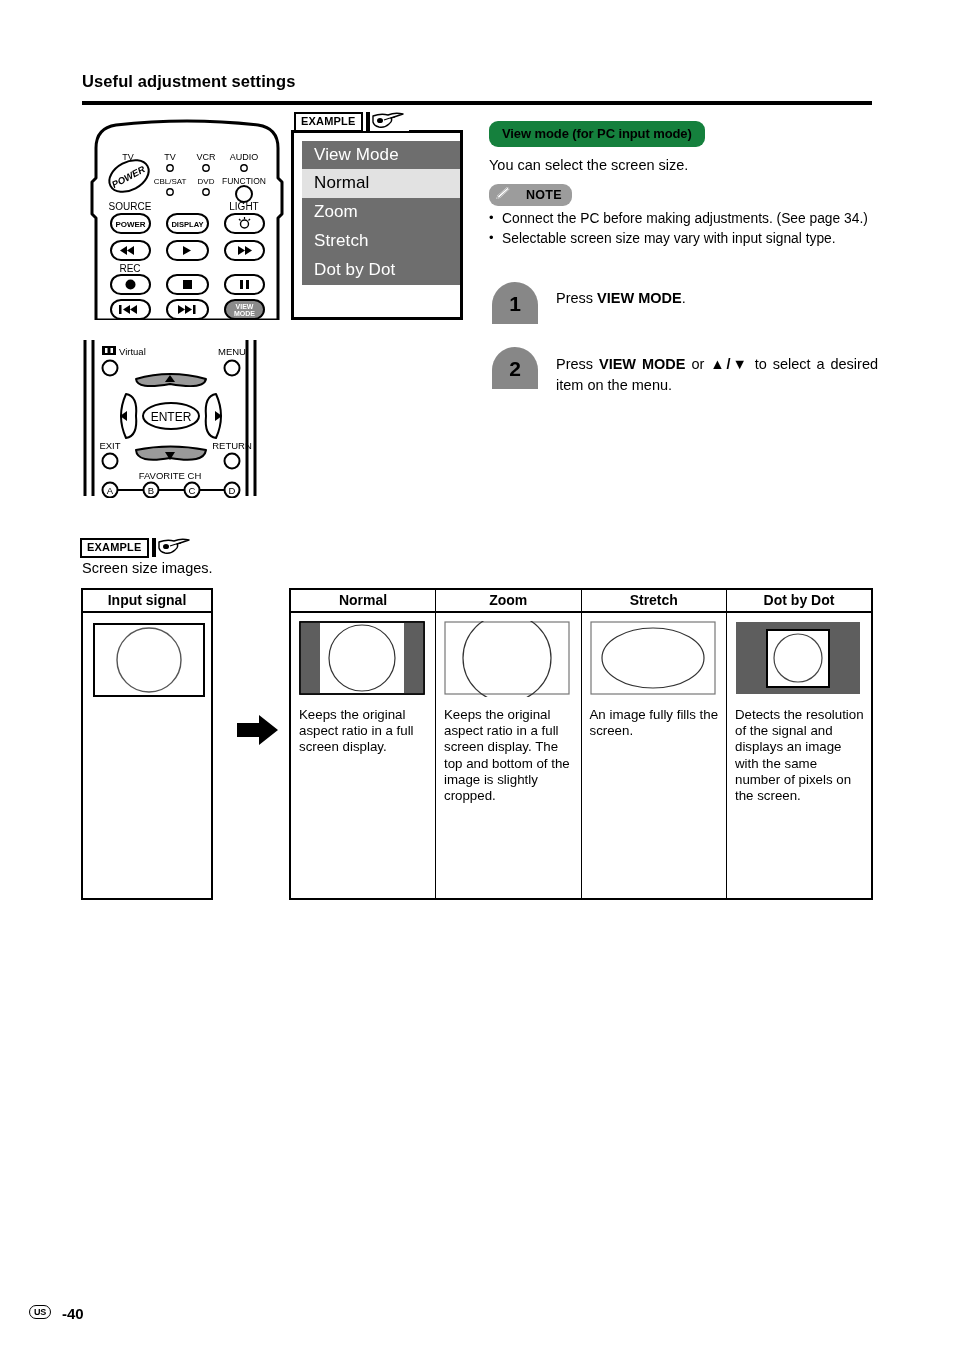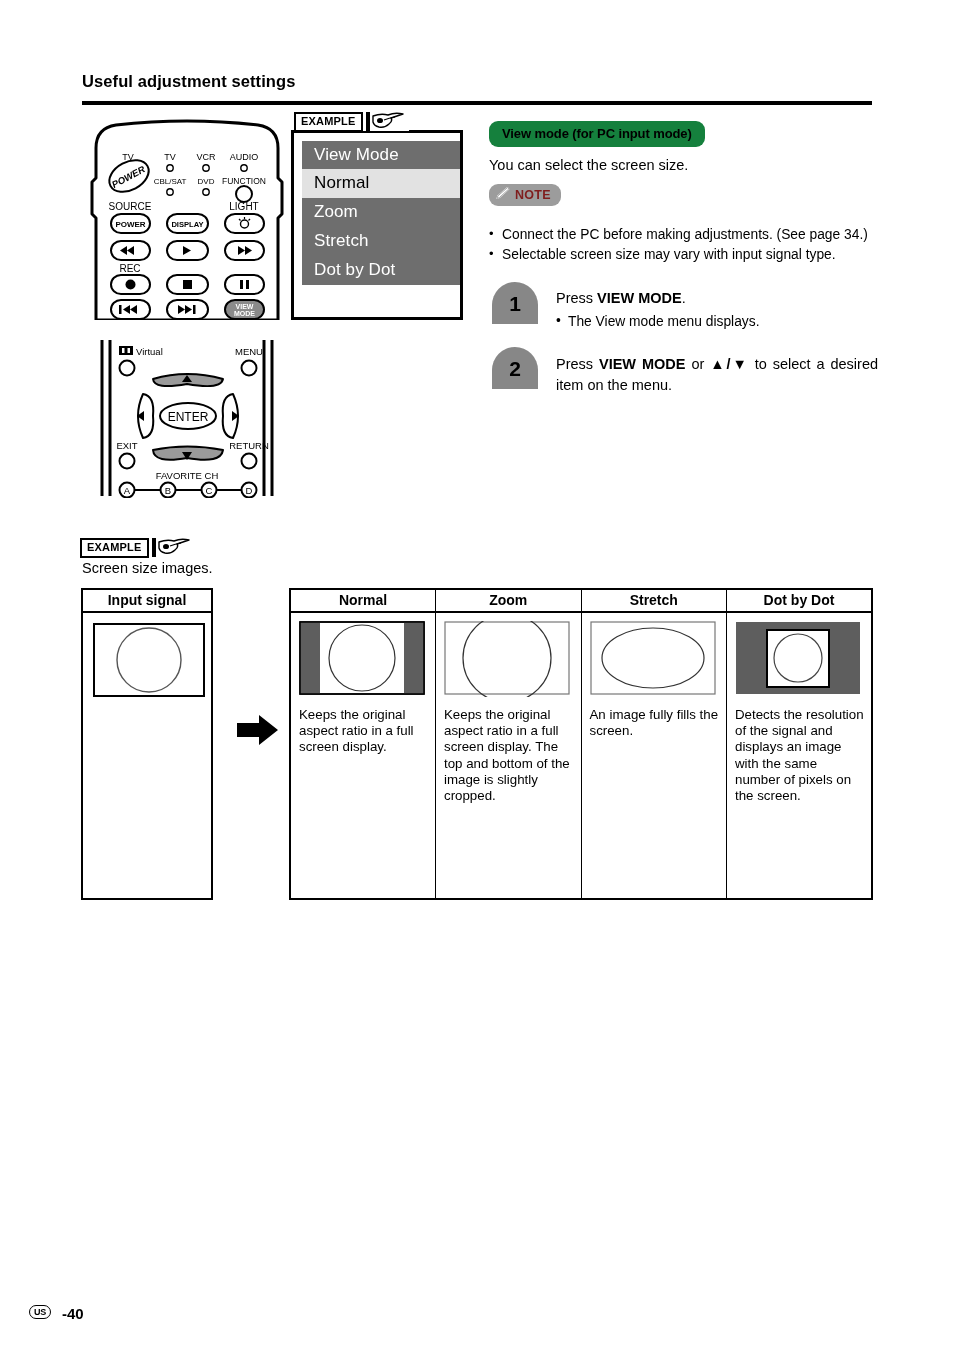--- a/index.html
+++ b/index.html
@@ -110,21 +110,21 @@
   
   #remote-top {
     position: absolute;
     left: 82px;
     top: 118px;
     width: 210px;
     height: 202px;
   }
   #remote-bottom {
     position: absolute;
-    left: 97px;
+    left: 80px;
     top: 338px;
     width: 180px;
     height: 160px;
   }
 
   
   #section-title {
     position: absolute;
     left: 489px;
     top: 121px;
@@ -143,34 +143,33 @@
   }
   #note-badge {
     position: absolute;
     left: 489px;
     top: 184px;
     background: #9c9c9c;
     border-radius: 9px;
     padding: 2px 10px 3px 6px;
     font-size: 12.5px;
     font-weight: bold;
-    color: #7f1d1d;
+    color: #000000;
     display: inline-flex;
     align-items: center;
-    gap: 5px;
+    gap: 16px;
     letter-spacing: 0.3px;
   }
   #note-list {
     position: absolute;
     left: 489px;
     top: 210px;
     width: 388px;
     font-size: 13.8px;
     line-height: 17px;
-    margin-top: 16px;
   }
   .note-item {
     position: relative;
     padding-left: 13px;
     margin-bottom: 3px;
   }
   .note-item::before {
     content: "\2022";
     position: absolute;
     left: 0;
@@ -504,21 +503,20 @@
 
 <div id="note-list">
   <div class="note-item">Connect the PC before making adjustments. (See page 34.)</div>
   <div class="note-item">Selectable screen size may vary with input signal type.</div>
 </div>
 
 <div class="step" id="step-1">
   <div class="step-badge">1</div>
   <div class="step-body">
     <span>Press </span><b>VIEW MODE</b><span>.</span>
-    <div class="step-sub">The View mode menu displays.</div>
   </div>
 </div>
 
 <div class="step" id="step-2">
   <div class="step-badge">2</div>
   <div class="step-body">
     <span>Press </span><b>VIEW MODE</b><span> or </span><b>▲/▼</b><span> to select a desired item on the menu.</span>
   </div>
 </div>
 

